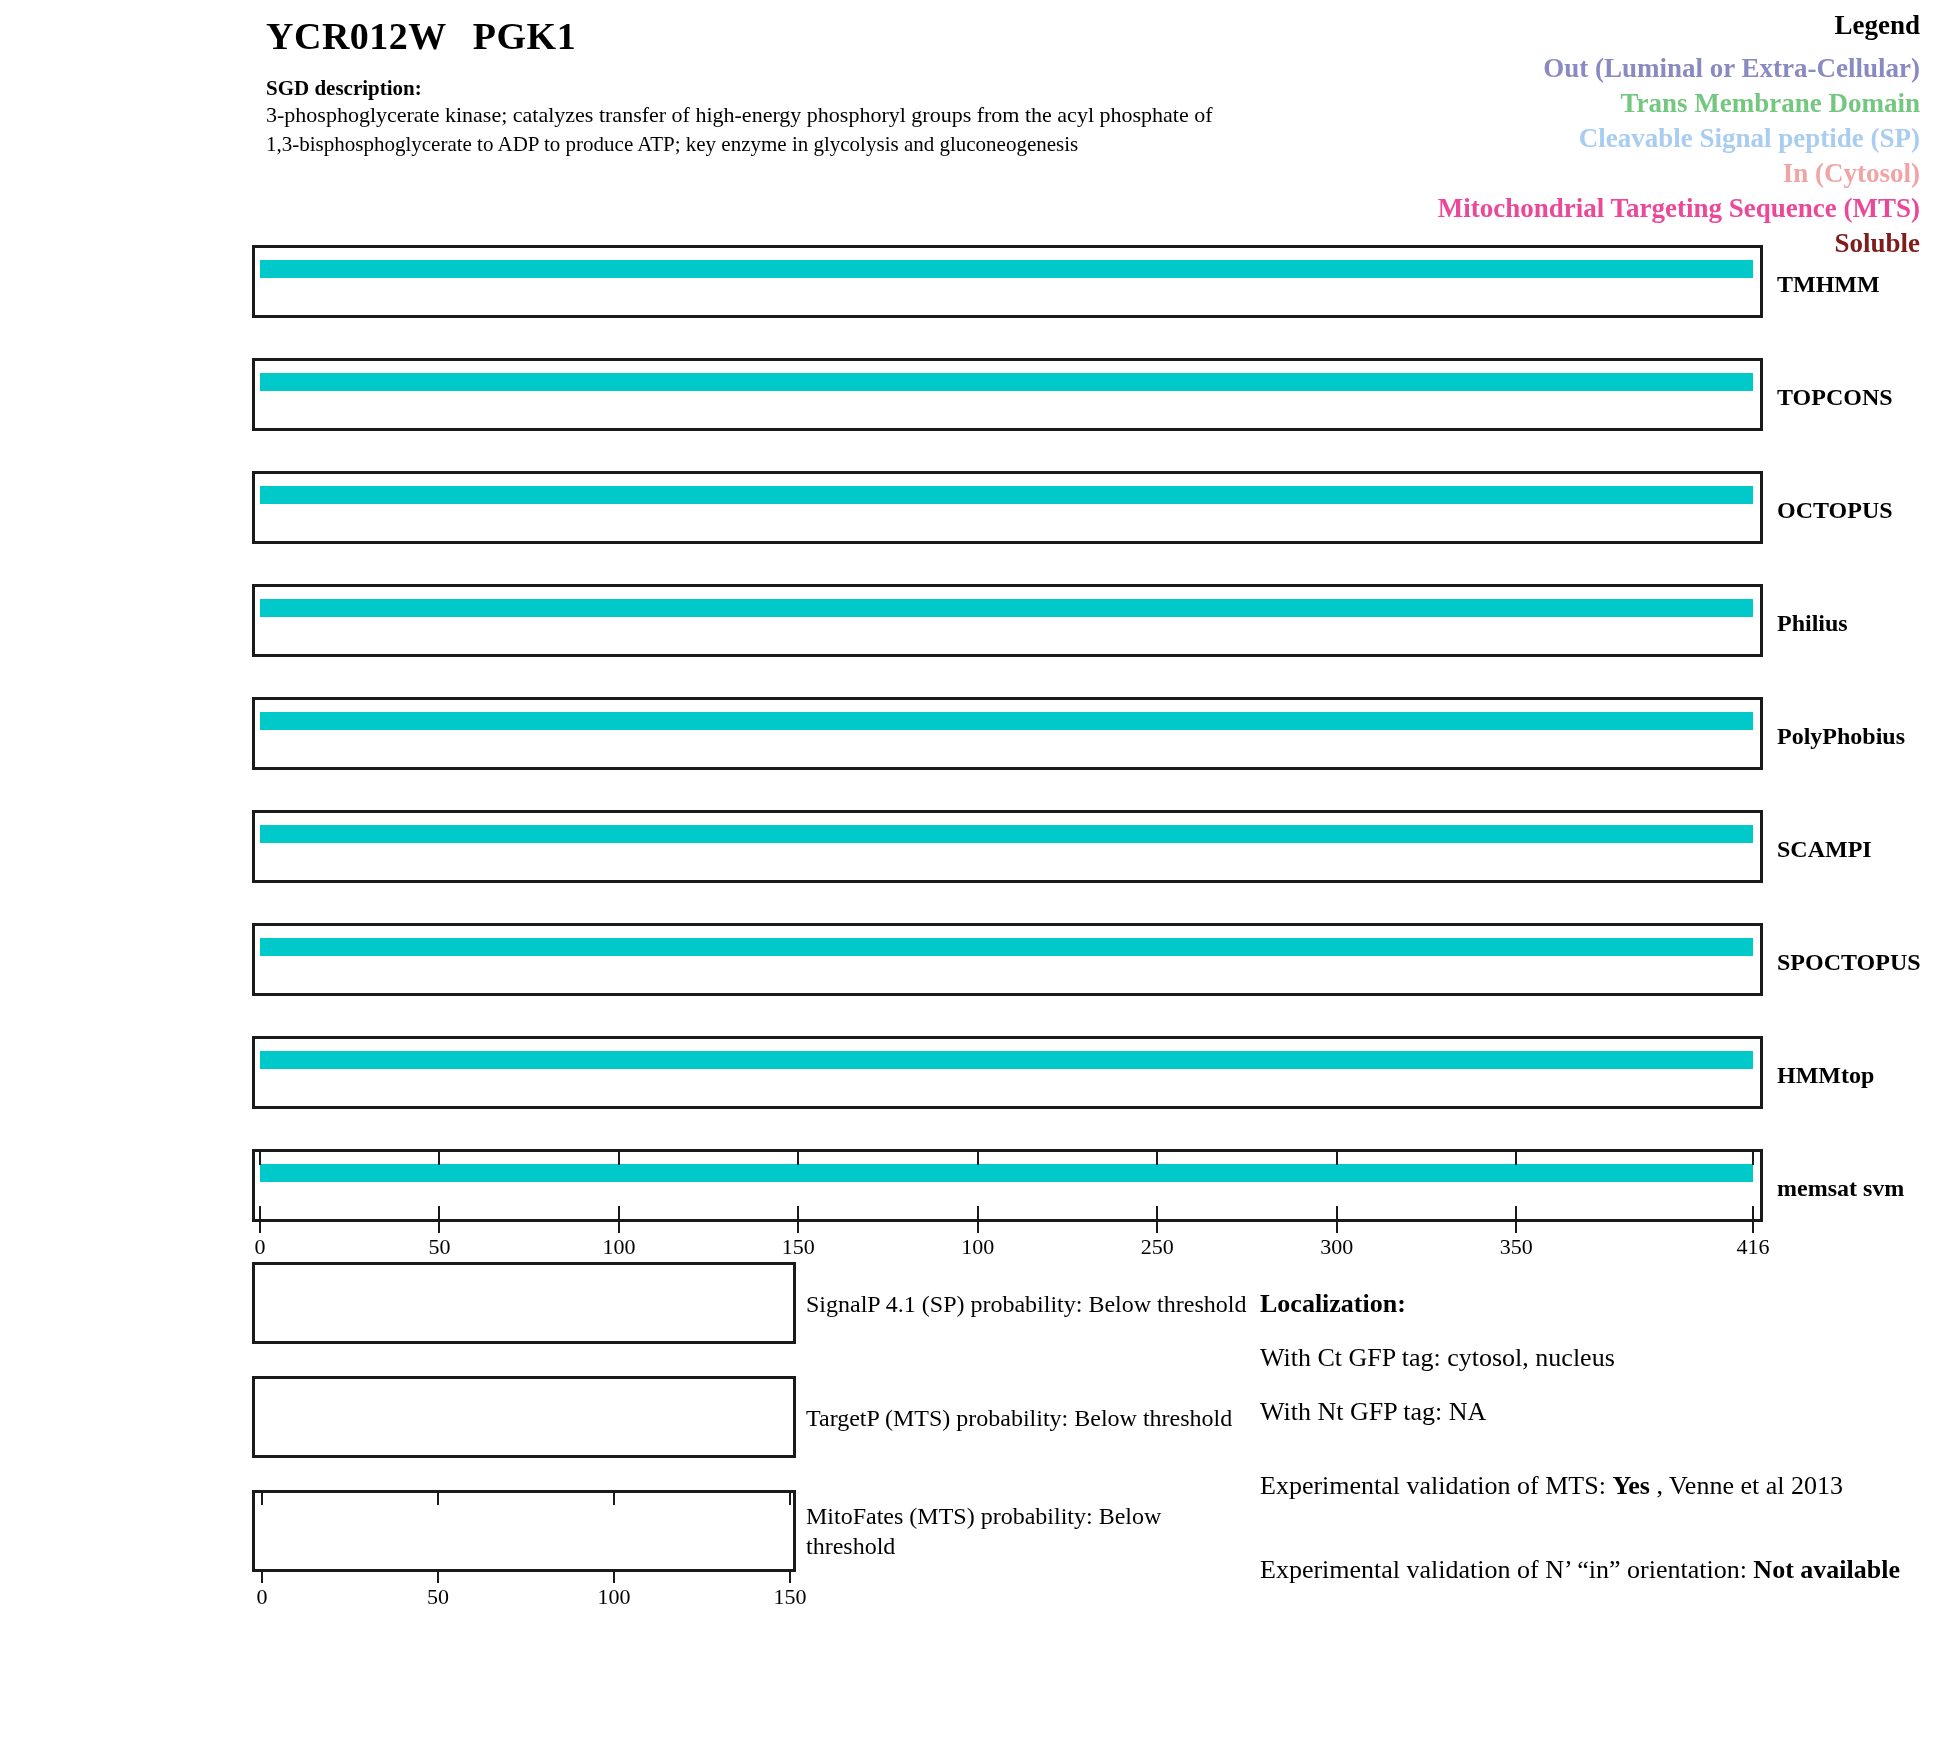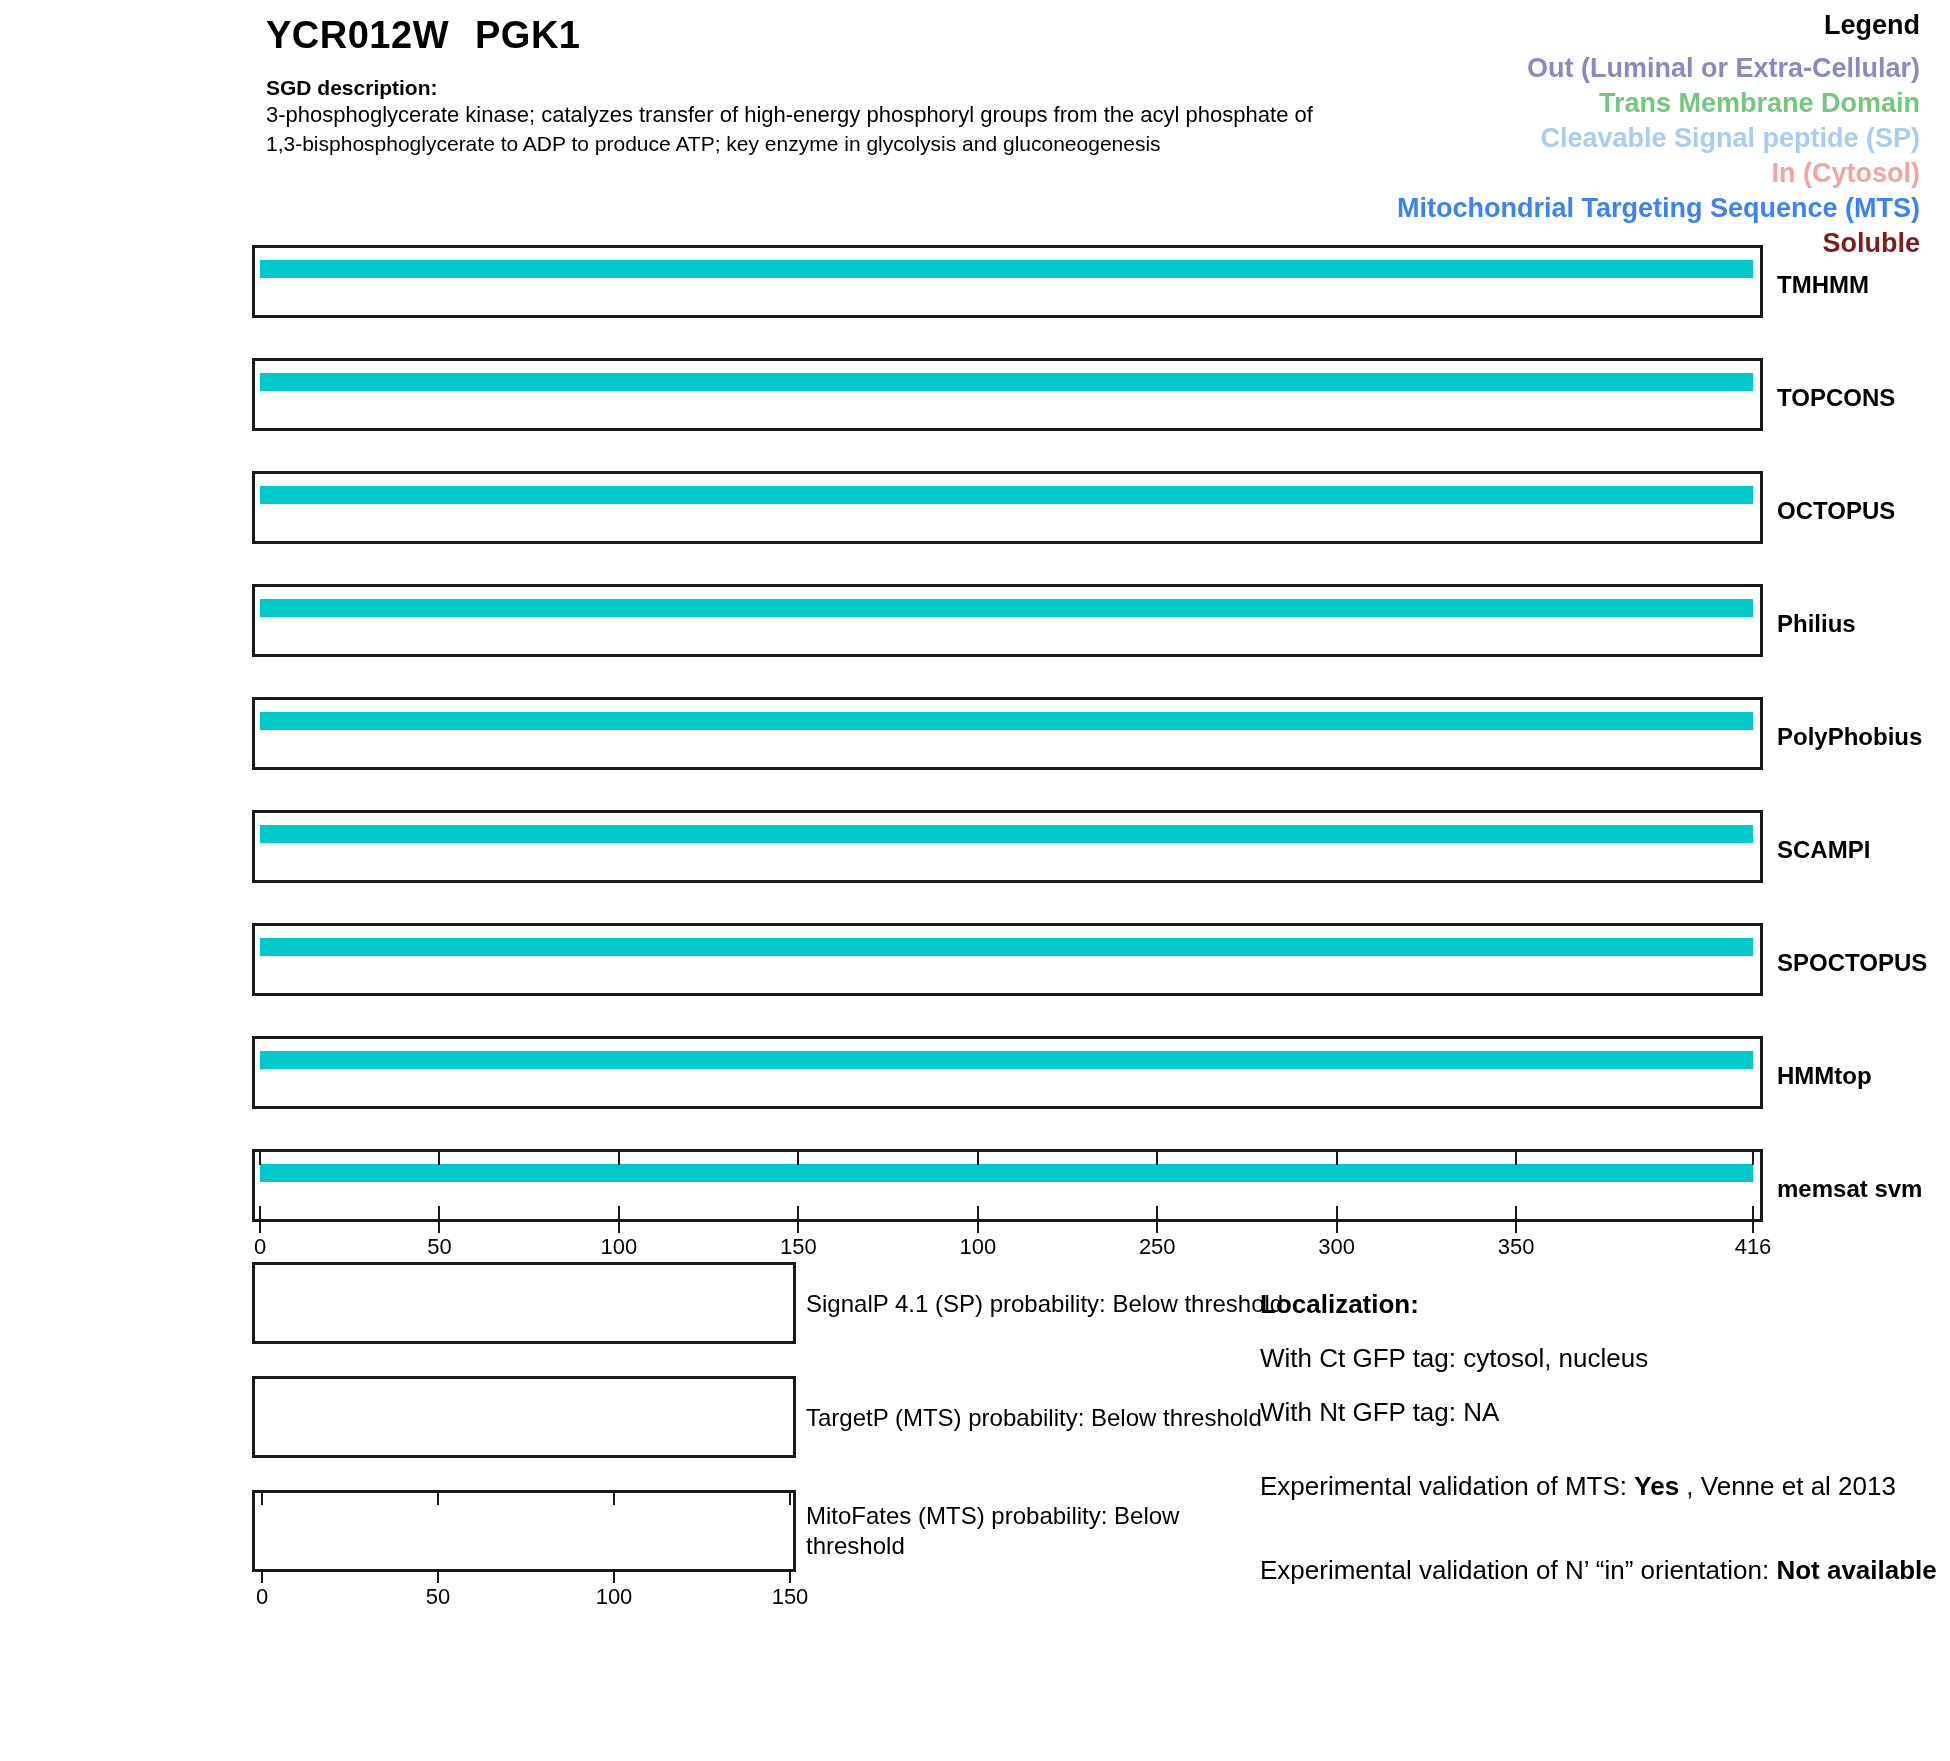--- a/index.html
+++ b/index.html
@@ -1,18 +1,18 @@
 <!DOCTYPE html>
 <html><head>
 <meta charset="utf-8">
 <style>
   html,body{margin:0;padding:0;background:#fff;}
   #canvas{
     position:relative;width:1950px;height:1761px;background:#ffffff;overflow:hidden;
-    font-family:Liberation Sans, sans-serif;color:#000;
+    font-family:Liberation Serif, serif;color:#000;
   }
   .abs{position:absolute;}
   
   #page-title{left:266px;top:14px;font-size:38px;font-weight:bold;letter-spacing:.5px;}
   .gene-gap{display:inline-block;width:26px;}
   #sgd-heading{left:266px;top:76px;font-size:21px;font-weight:bold;}
   #desc-line1{left:266px;top:102px;font-size:22px;}
   #desc-line2{left:266px;top:132px;font-size:21px;}
   
   #legend{left:1320px;top:10px;width:600px;text-align:right;}
@@ -41,21 +41,21 @@
   <div class="abs" id="desc-line1">3-phosphoglycerate kinase; catalyzes transfer of high-energy phosphoryl groups from the acyl phosphate of</div>
   <div class="abs" id="desc-line2">1,3-bisphosphoglycerate to ADP to produce ATP; key enzyme in glycolysis and gluconeogenesis</div>
 
   <div class="abs" id="legend">
     <div id="legend-title">Legend</div>
     <div id="legend-items">
         <div class="legend-item" style="color: rgb(138, 138, 194);">Out (Luminal or Extra-Cellular)</div>
         <div class="legend-item" style="color: rgb(116, 199, 126);">Trans Membrane Domain</div>
         <div class="legend-item" style="color: rgb(169, 204, 241);">Cleavable Signal peptide (SP)</div>
         <div class="legend-item" style="color: rgb(242, 164, 164);">In (Cytosol)</div>
-        <div class="legend-item" style="color: #3b82f6;">Mitochondrial Targeting Sequence (MTS)</div>
+        <div class="legend-item" style="color: #ec4899;">Mitochondrial Targeting Sequence (MTS)</div>
         <div class="legend-item" style="color: #7f1d1d;">Soluble</div>
       </div>
   </div>
 
   <div id="generated">
       <div class="tbox" style="left: 252px; top: 245px; width: 1511px; height: 73px;"></div>
       <div class="tbar" style="left: 260px; top: 260px; width: 1493px; height: 18px; background: rgb(0, 201, 201);"></div>
       <div class="tlabel" style="left: 1777px; top: 271px;">TMHMM</div>
       <div class="tbox" style="left: 252px; top: 358px; width: 1511px; height: 73px;"></div>
       <div class="tbar" style="left: 260px; top: 373px; width: 1493px; height: 18px; background: rgb(0, 201, 201);"></div>

